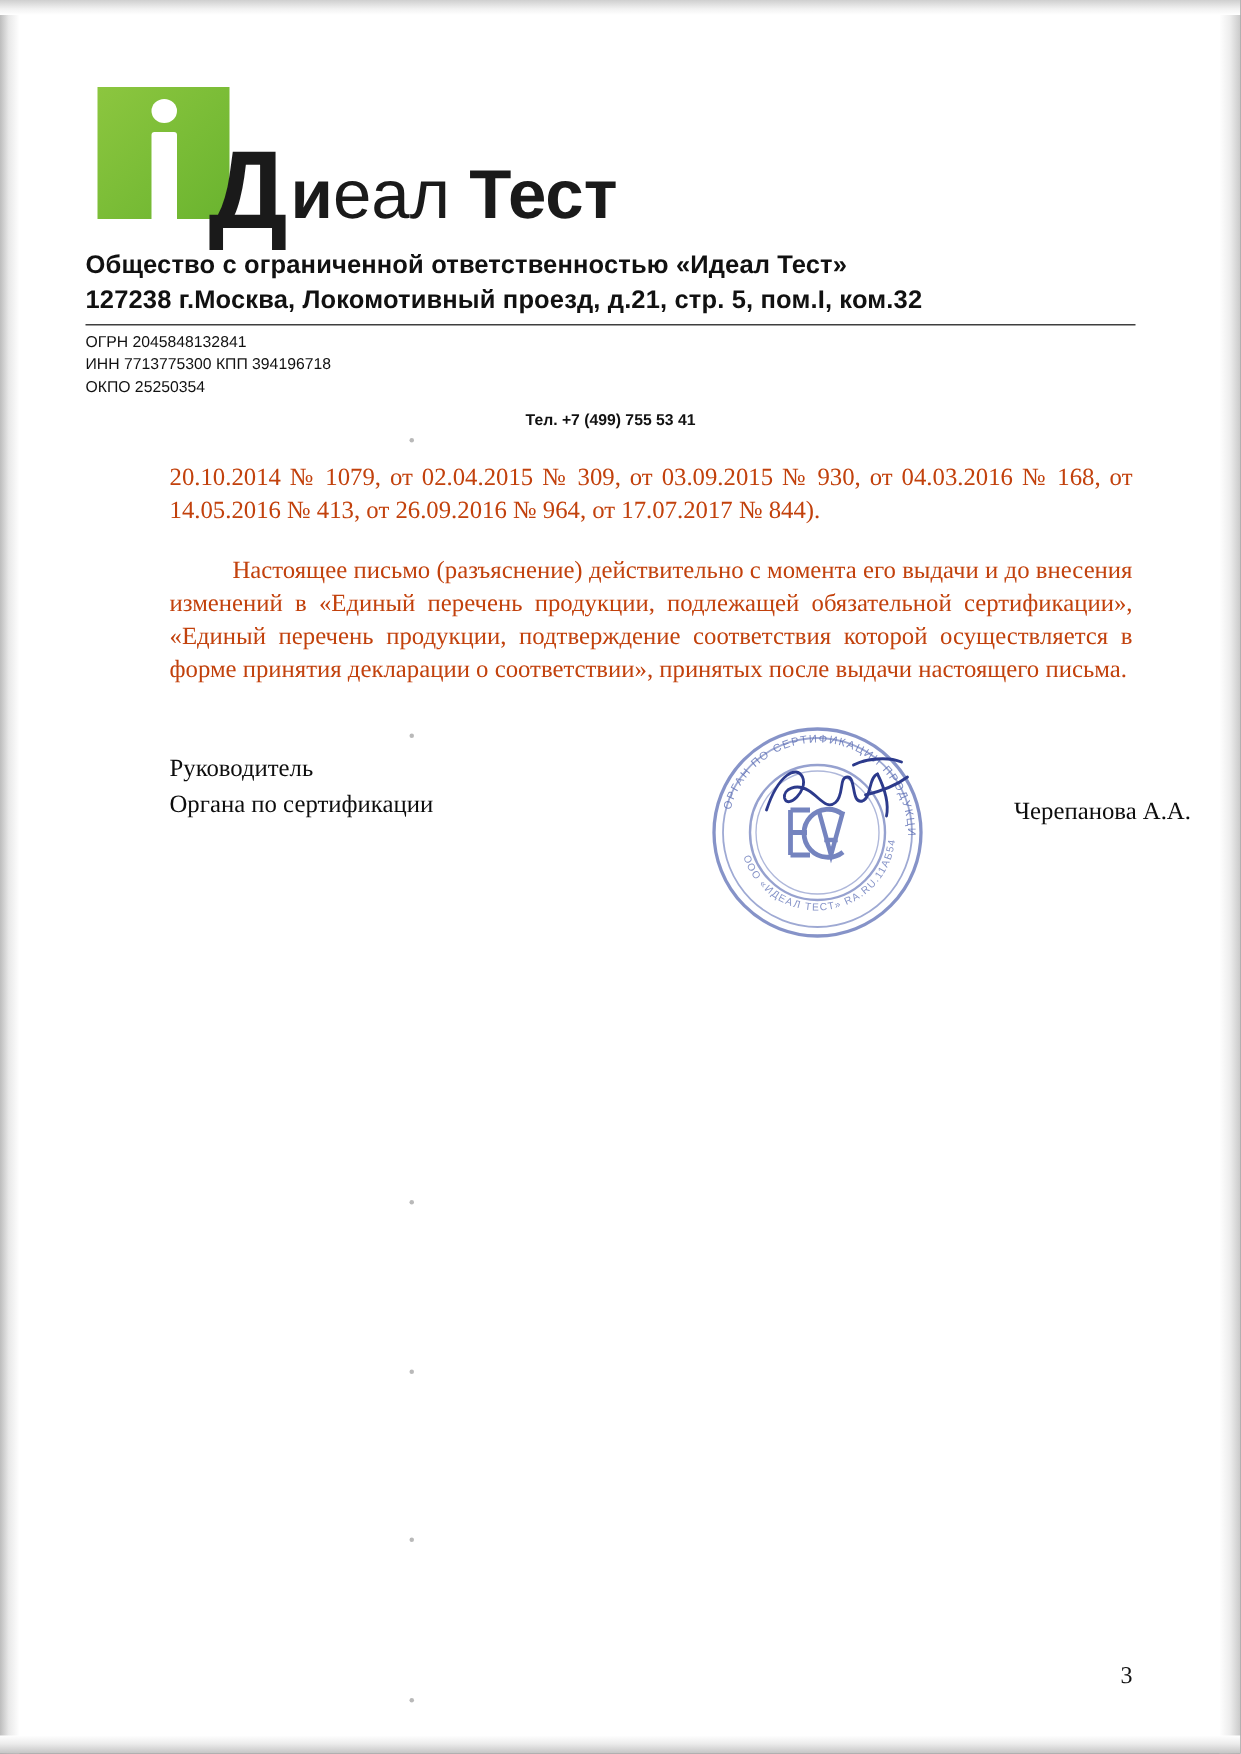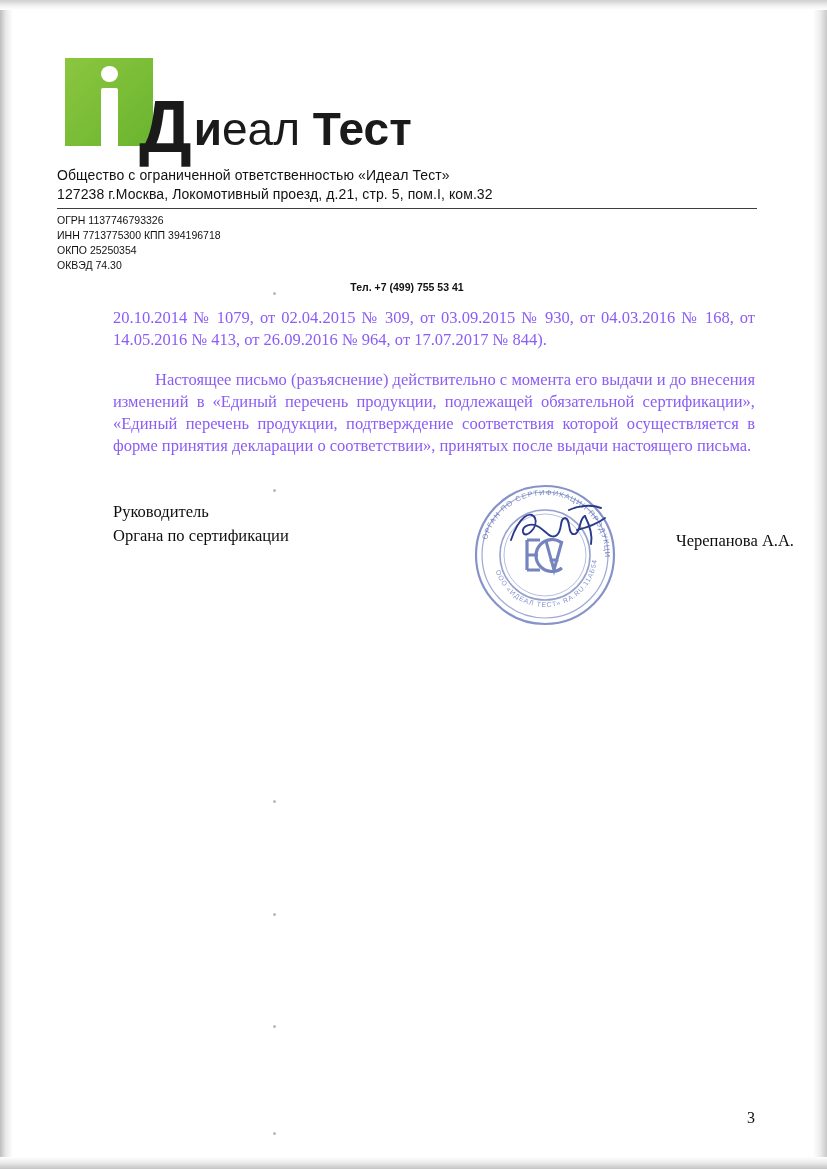--- a/index.html
+++ b/index.html
@@ -121,22 +121,22 @@
     font-weight: normal;
   }
 
   .company-lines {
     margin-top: 8px;
     font-family: "Liberation Sans", sans-serif;
     color: #111;
   }
   .company-name,
   .company-address {
-    font-size: 14px;
-    font-weight: normal;
+    font-size: 17px;
+    font-weight: bold;
     line-height: 1.35;
     letter-spacing: 0.1px;
   }
   .rule {
     margin: 4px 0 4px 0;
     height: 1px;
     background: #3f3f3f;
     width: 100%;
   }
   .reg-lines {
@@ -159,21 +159,21 @@
 
   
   .doc-body {
     position: absolute;
     left: 113px;
     top: 307px;
     width: 642px;
     font-family: "Liberation Serif", serif;
     font-size: 16.5px;
     line-height: 1.33;
-    color: #8b5cf6;
+    color: #c2410c;
     text-align: justify;
   }
   .para {
     margin: 0 0 18px 0;
     text-align: justify;
   }
   .para.indent {
     text-indent: 42px;
   }
 
@@ -266,24 +266,23 @@
       <div class="logo-words">
         <span class="semi">и</span><span class="light">еал </span><span class="bold">Тест</span>
       </div>
     </div>
 
     <div class="company-lines">
       <div class="company-name">Общество с ограниченной ответственностью «Идеал Тест»</div>
       <div class="company-address">127238 г.Москва, Локомотивный проезд, д.21, стр. 5, пом.I, ком.32</div>
       <div class="rule"></div>
       <div class="reg-lines">
-        <div>ОГРН 1137746793326</div>
+        <div>ОГРН 2045848132841</div>
         <div>ИНН 7713775300  КПП 394196718</div>
         <div>ОКПО 25250354</div>
-        <div>ОКВЭД 74.30</div>
       </div>
       <div class="phone-line">Тел. +7 (499) 755 53 41</div>
     </div>
   </div>
 
   <div class="doc-body">
     <p class="para">20.10.2014 № 1079, от 02.04.2015 № 309, от 03.09.2015 № 930, от 04.03.2016 № 168, от 14.05.2016 № 413, от 26.09.2016 № 964, от 17.07.2017 № 844).</p>
     <p class="para indent">Настоящее письмо (разъяснение) действительно с момента его выдачи и до внесения изменений в «Единый перечень продукции, подлежащей обязательной сертификации», «Единый перечень продукции, подтверждение соответствия которой осуществляется в форме принятия декларации о соответствии», принятых после выдачи настоящего письма.</p>
   </div>
 

